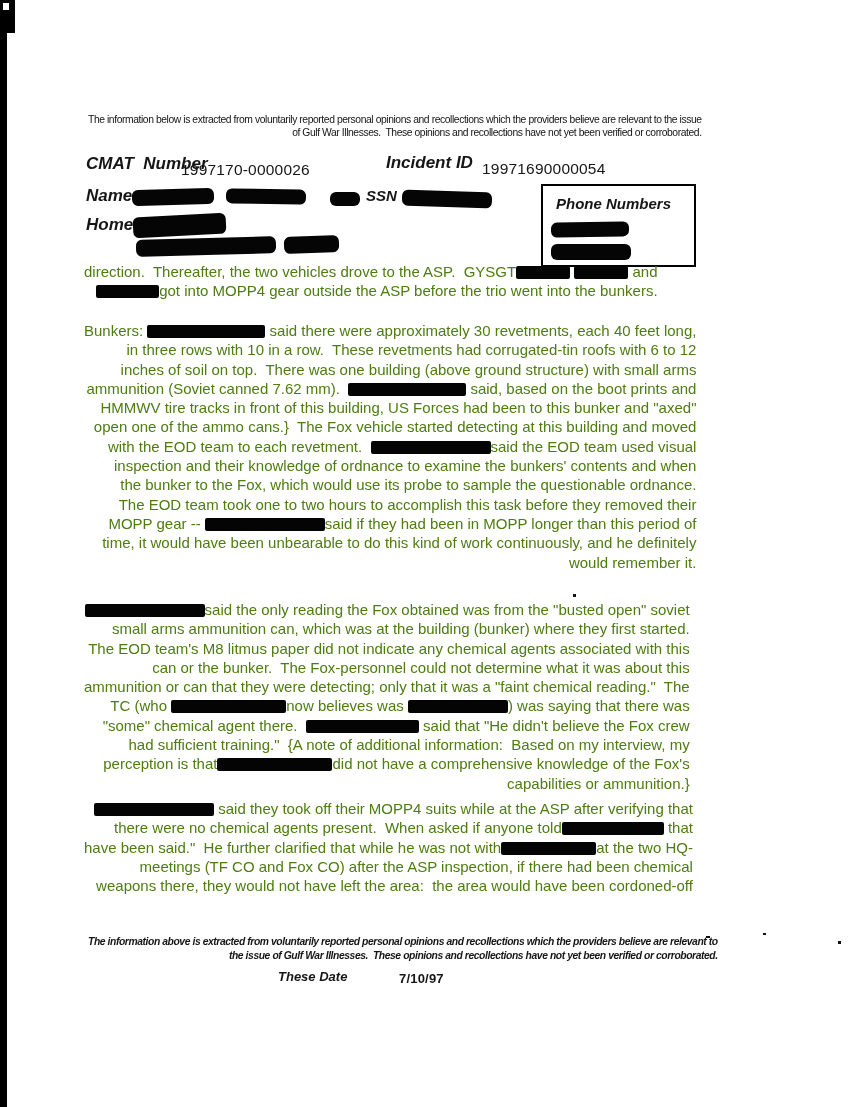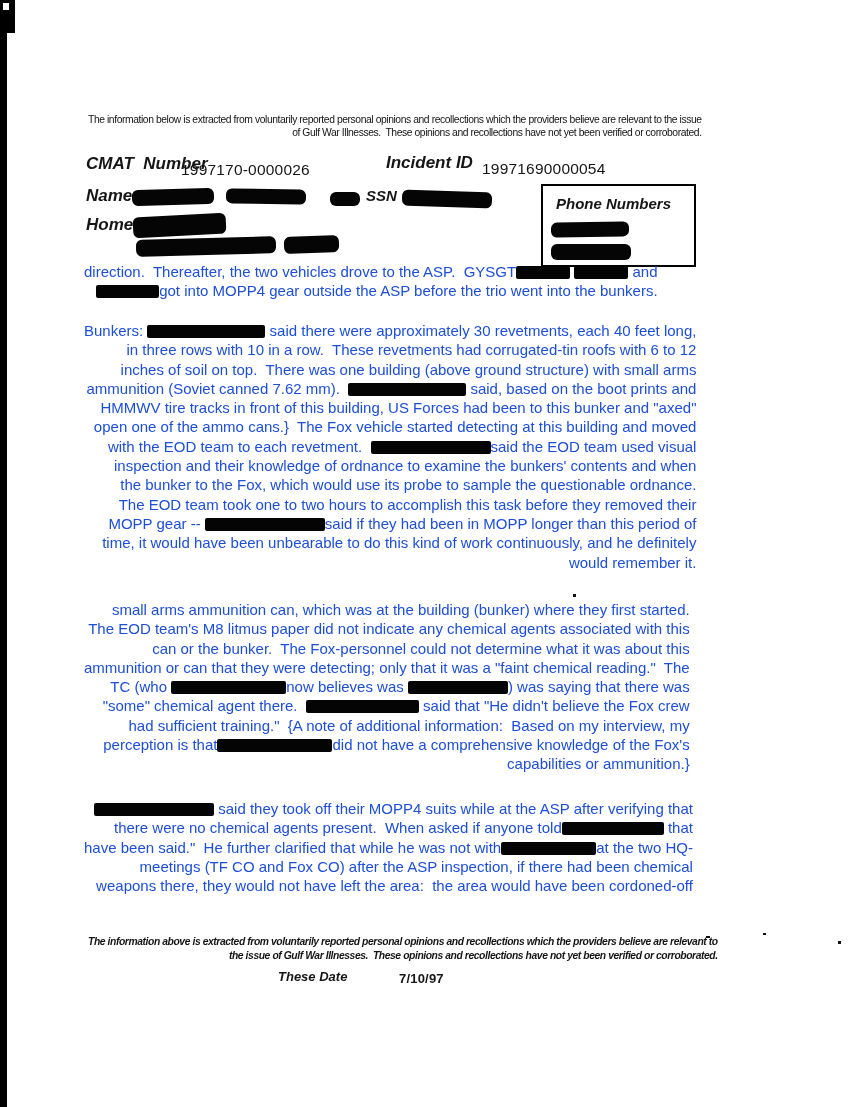--- a/index.html
+++ b/index.html
@@ -33,21 +33,21 @@
   
   .bar { position:absolute; background:#050505; border-radius:6px; }
 
   
   #phone-box { position:absolute; left:541px; top:184px; width:151px; height:79px; border:2px solid #000; }
   #phone-label { position:absolute; left:13px; top:9px; font-weight:bold; font-style:italic; font-size:15px; white-space:pre; }
   .phone-bar { position:absolute; background:#050505; border-radius:6px; }
 
   
   #document-body { position:absolute; left:0; top:0; width:850px; height:1107px; }
-  .para { position:absolute; left:84px; font-size:15px; line-height:19.3px; color:#1d4ed8; }
+  .para { position:absolute; left:84px; font-size:15px; line-height:19.3px; color:#4d7c0f; }
   .line { white-space:pre; height:19.3px; }
   .redact { display:inline-block; height:13px; background:#040404; vertical-align:-2px; border-radius:2px; }
 
   
   #report-date-label { left:278px; top:969px; font-size:13px; }
   #report-date-value { position:absolute; left:399px; top:971px; font-size:13px; font-weight:bold; letter-spacing:0.2px; }
 </style>
 </head>
 <body>
 
@@ -100,20 +100,21 @@
         <div class="line">open one of the ammo cans.}  The Fox vehicle started detecting at this building and moved</div>
         <div class="line">with the EOD team to each revetment.  <span class="redact" style="width: 120px;"></span>said the EOD team used visual</div>
         <div class="line">inspection and their knowledge of ordnance to examine the bunkers' contents and when</div>
         <div class="line">the bunker to the Fox, which would use its probe to sample the questionable ordnance.</div>
         <div class="line">The EOD team took one to two hours to accomplish this task before they removed their</div>
         <div class="line">MOPP gear -- <span class="redact" style="width: 120px;"></span>said if they had been in MOPP longer than this period of</div>
         <div class="line">time, it would have been unbearable to do this kind of work continuously, and he definitely</div>
         <div class="line">would remember it.</div>
       </div>
       <div class="para" style="top: 600px;">
+        <div class="line"><span class="redact" style="width: 120px;"></span>said the only reading the Fox obtained was from the "busted open" soviet</div>
         <div class="line">small arms ammunition can, which was at the building (bunker) where they first started.</div>
         <div class="line">The EOD team's M8 litmus paper did not indicate any chemical agents associated with this</div>
         <div class="line">can or the bunker.  The Fox-personnel could not determine what it was about this</div>
         <div class="line">ammunition or can that they were detecting; only that it was a "faint chemical reading."  The</div>
         <div class="line">TC (who <span class="redact" style="width: 115px;"></span>now believes was <span class="redact" style="width: 100px;"></span>) was saying that there was</div>
         <div class="line">"some" chemical agent there.  <span class="redact" style="width: 113px;"></span> said that "He didn't believe the Fox crew</div>
         <div class="line">had sufficient training."  {A note of additional information:  Based on my interview, my</div>
         <div class="line">perception is that<span class="redact" style="width: 115px;"></span>did not have a comprehensive knowledge of the Fox's</div>
         <div class="line">capabilities or ammunition.}</div>
       </div>

